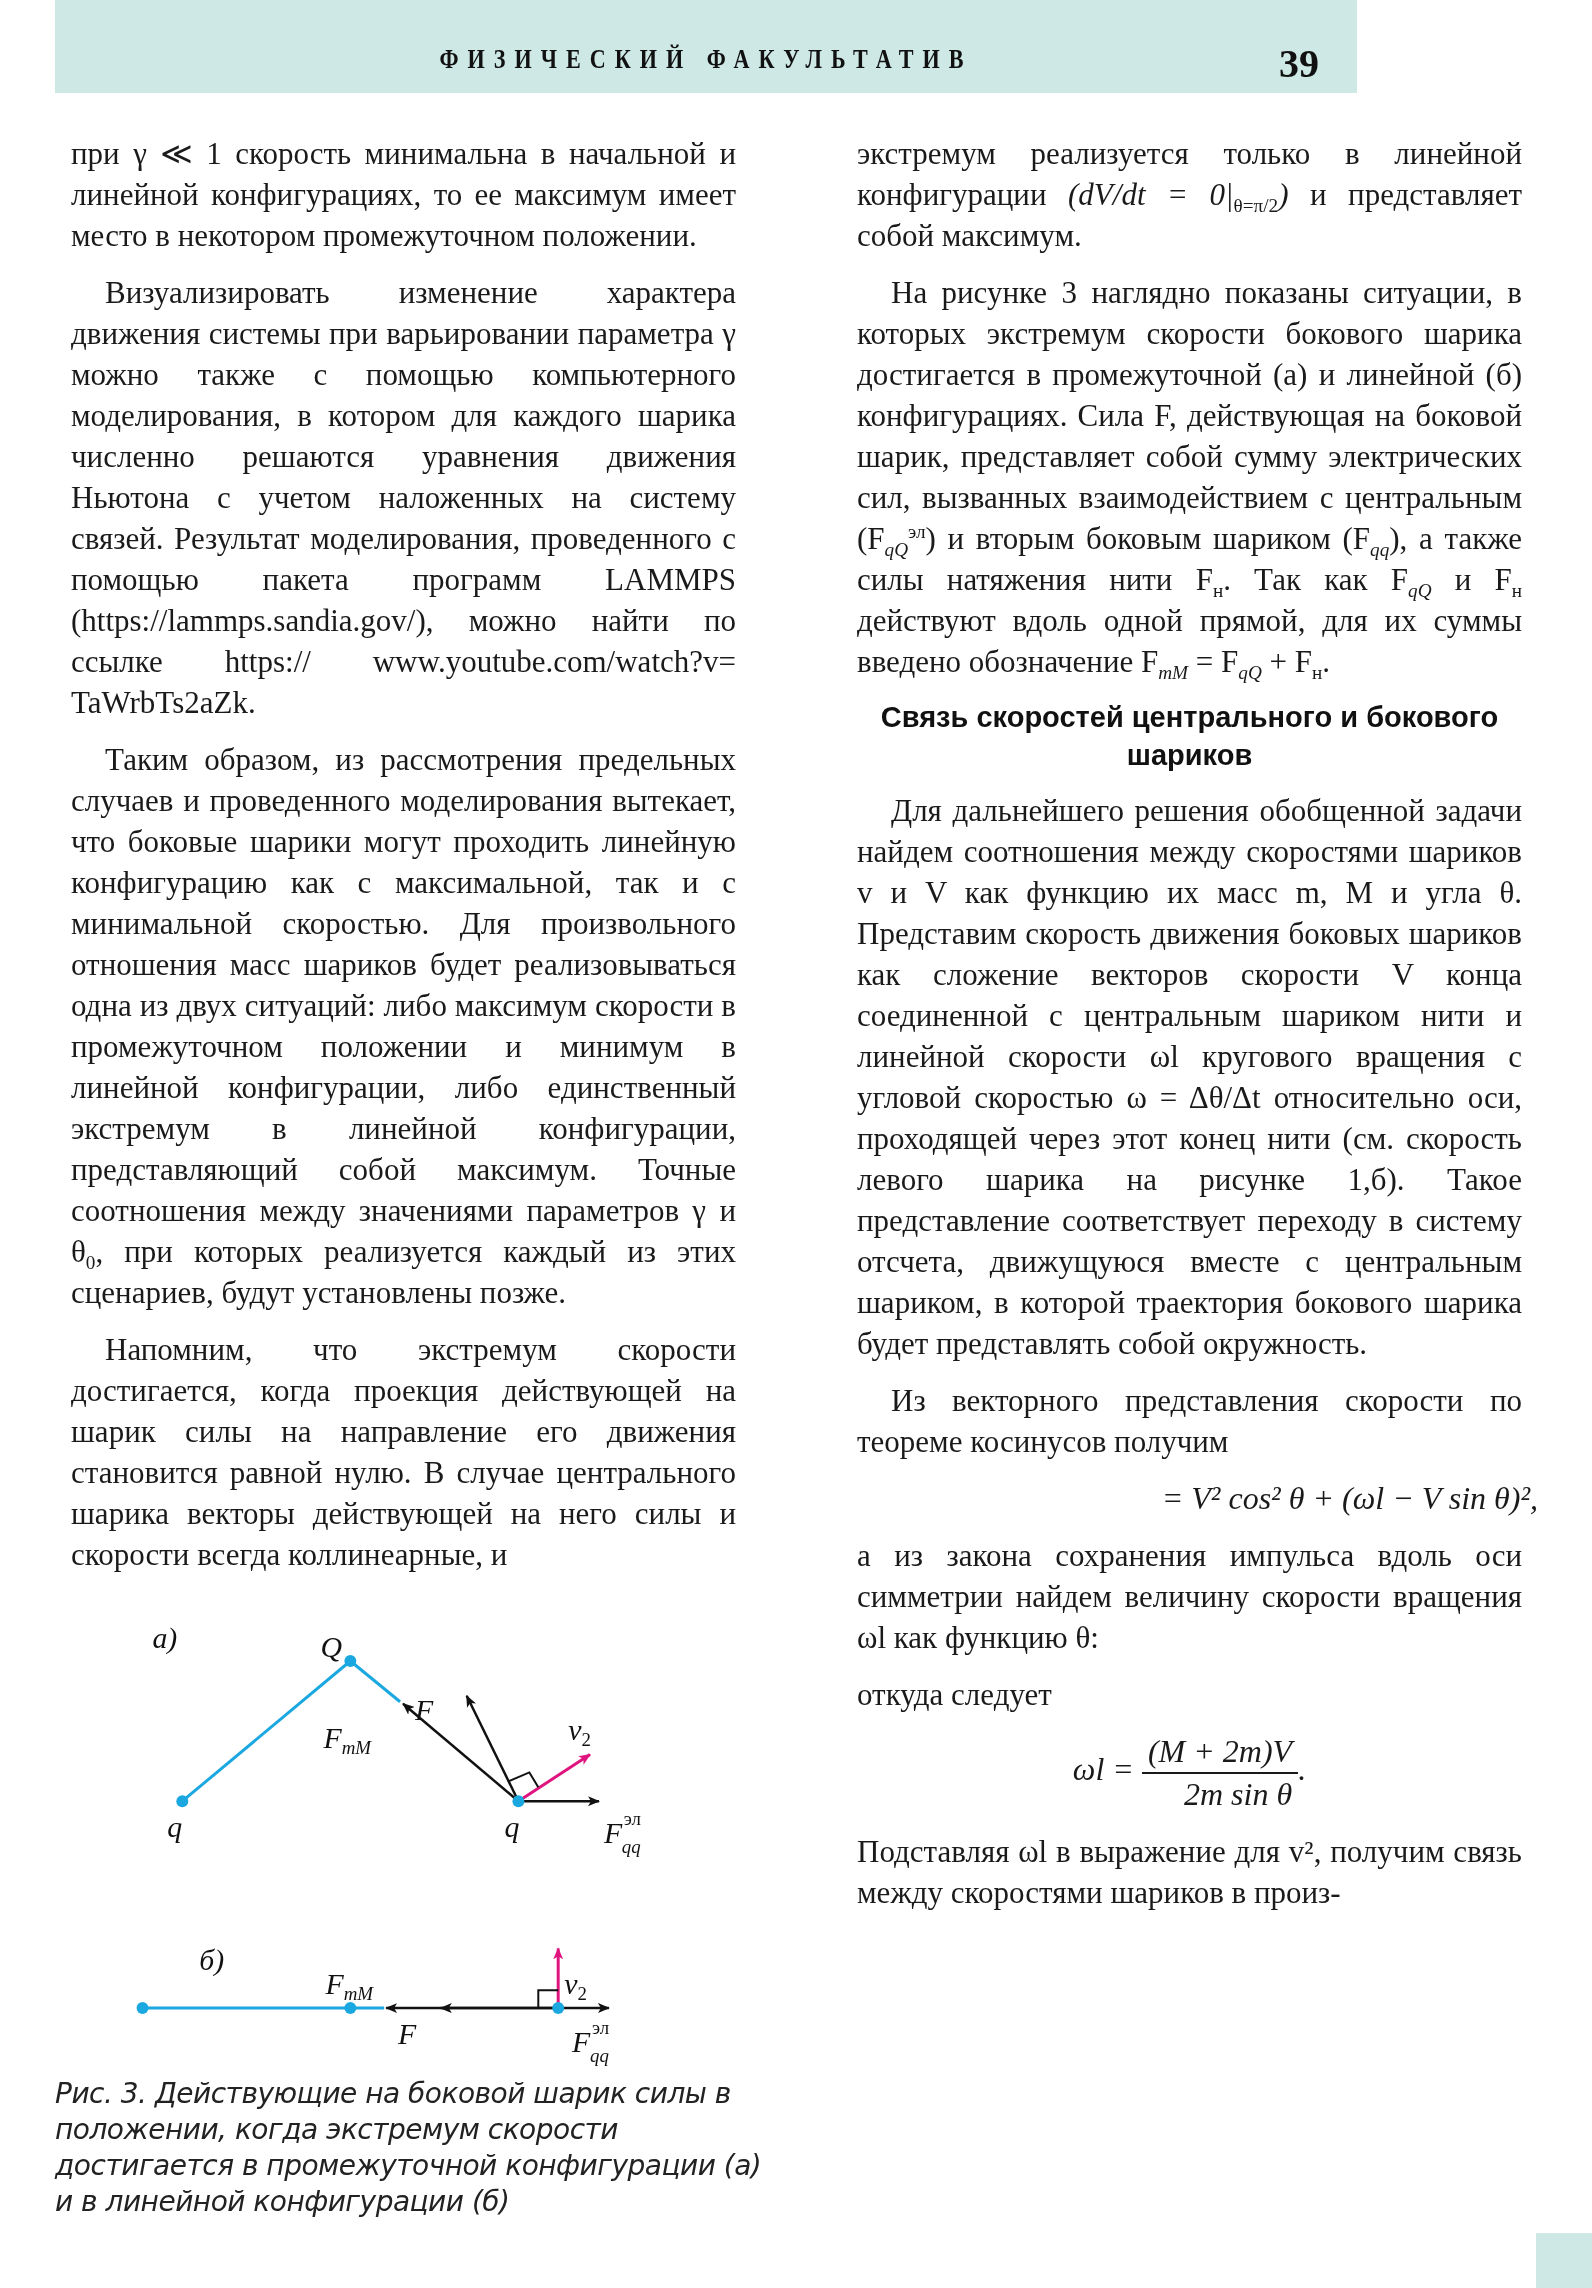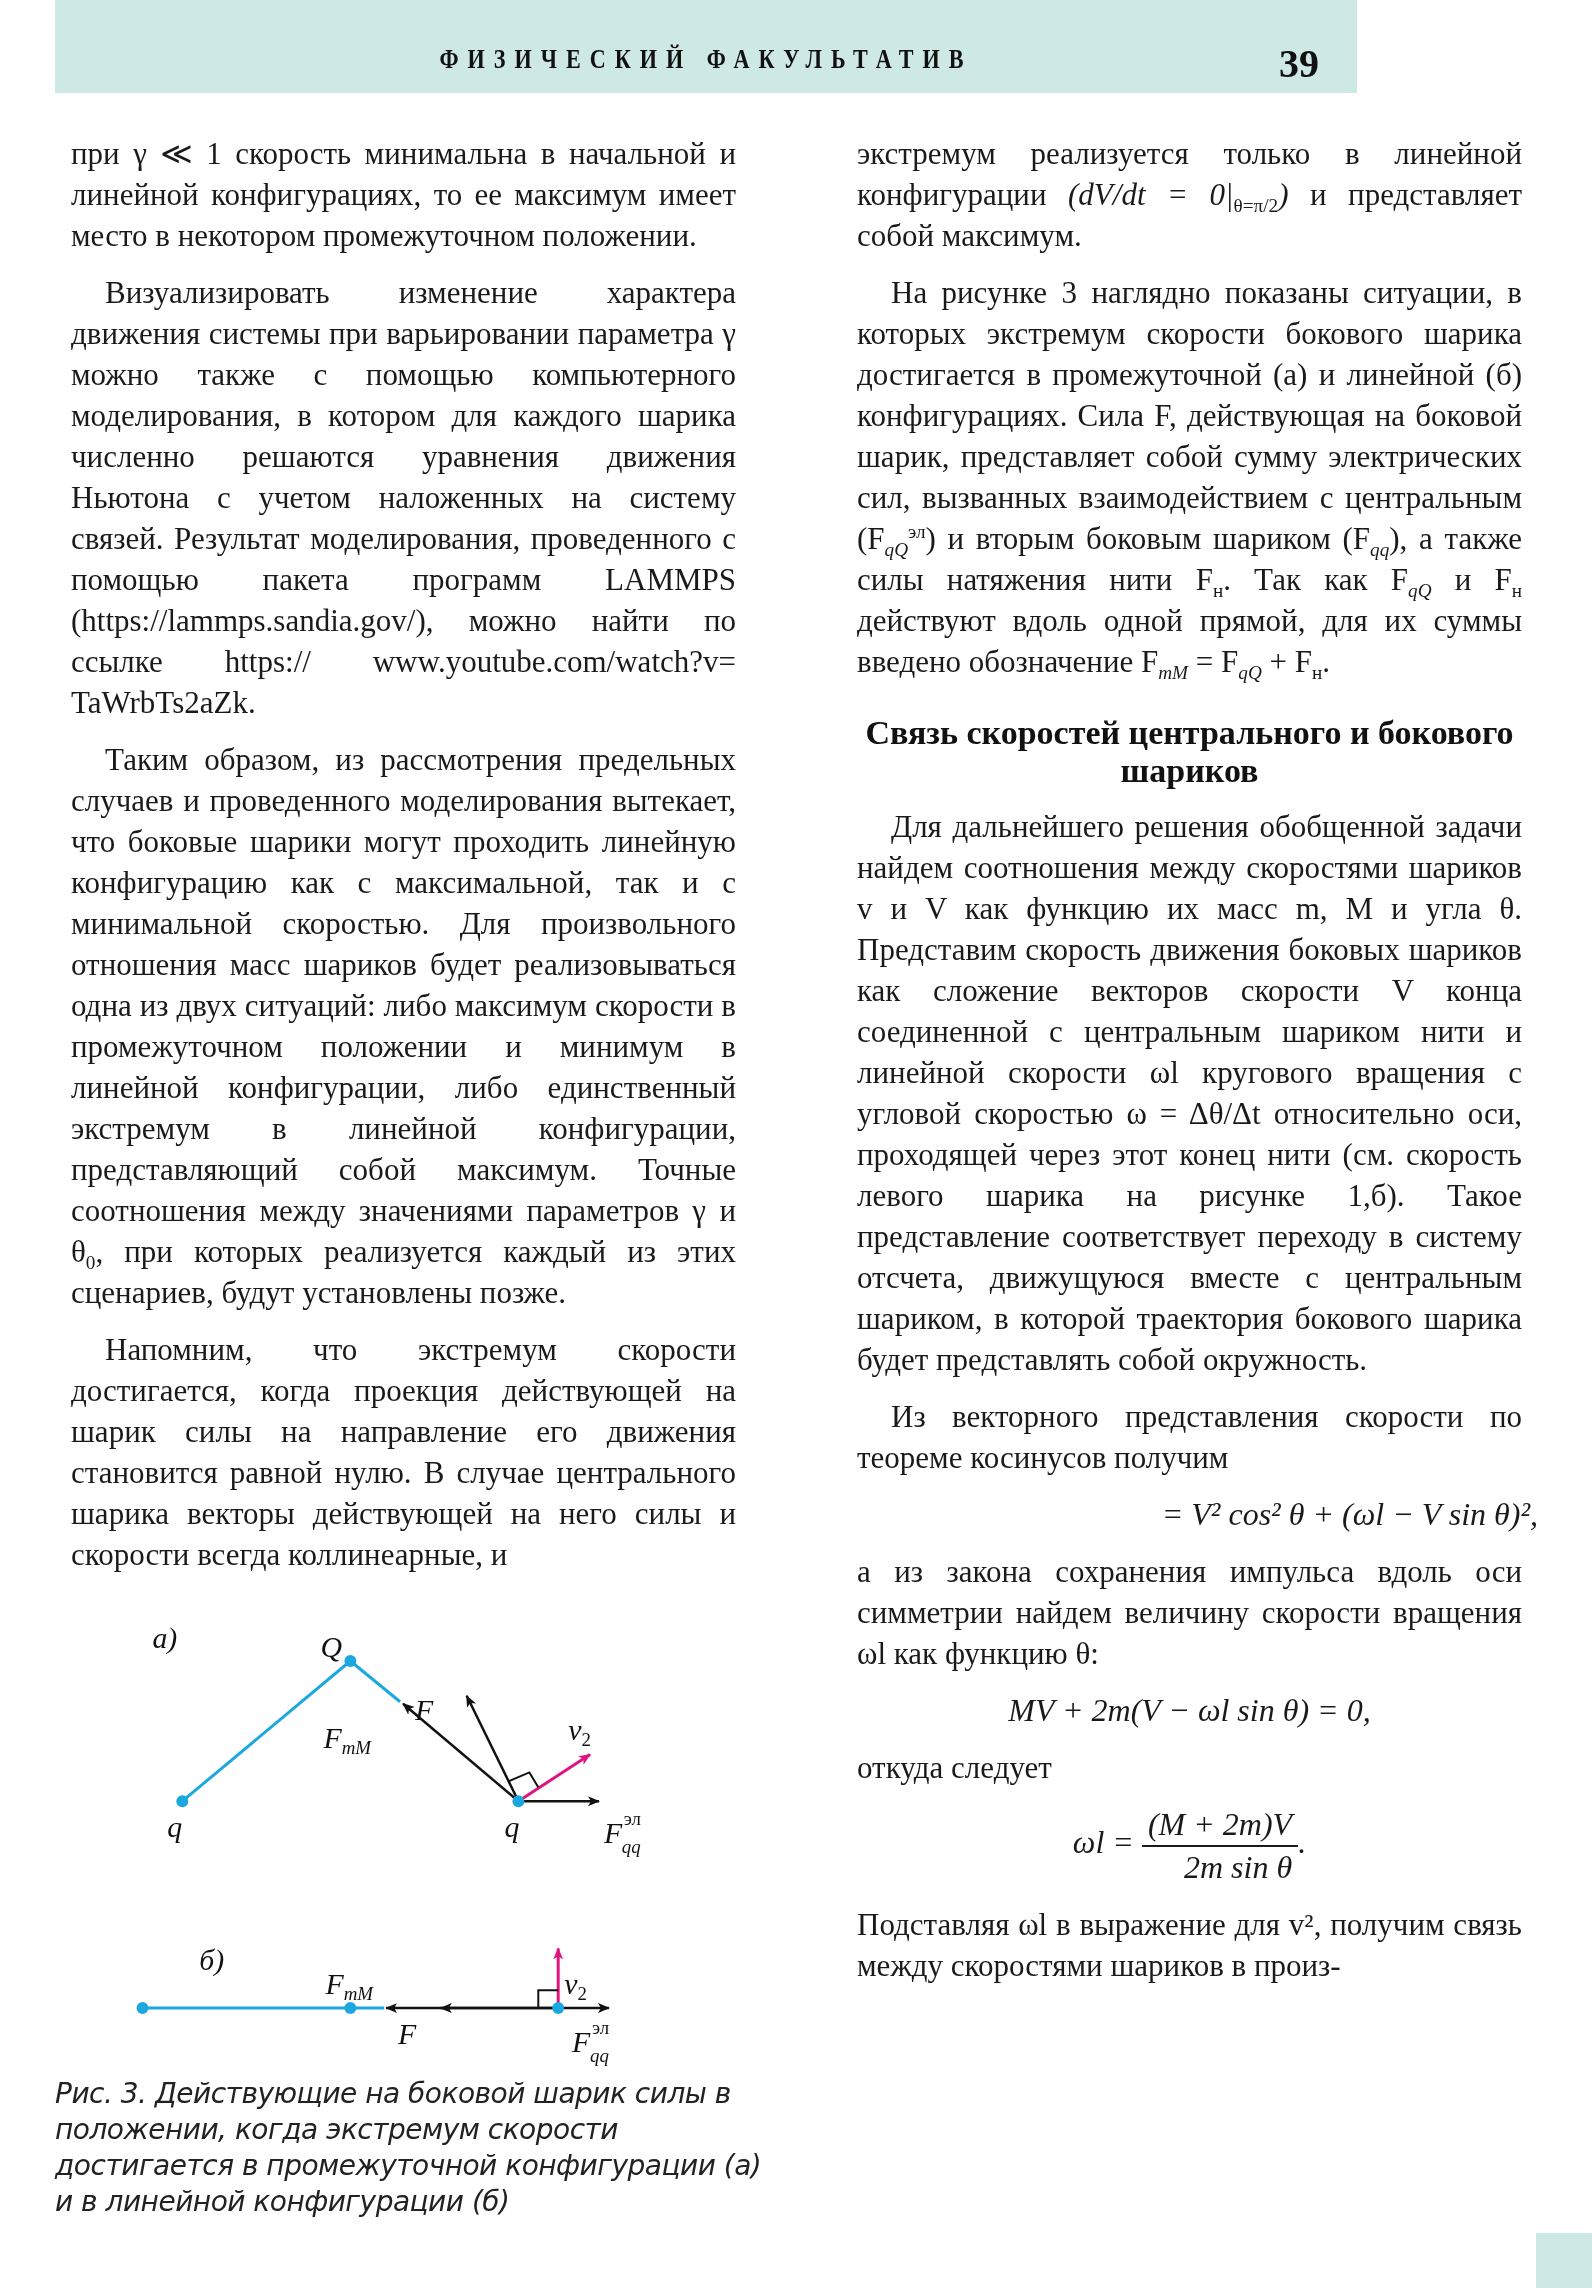--- a/index.html
+++ b/index.html
@@ -10,22 +10,22 @@
                    letter-spacing:11px; font-family:"Liberation Serif", serif; color:#111; transform:scaleX(0.82); }
   .page-num { position:absolute; right:38px; top:40px; font-size:40px; font-weight:bold; color:#111; }
   .col { position:absolute; top:117px; width:697px; font-size:31px; line-height:41px; text-align:justify; hyphens:manual; }
   .col.left { left:55px; }
   .col.right { left:841px; }
   .col p { margin:16px; }
   .col p.ind { text-indent:34px; }
   .col p.noind { text-indent:0; }
   .mi { font-style:italic; }
   sub, sup { font-size:0.62em; line-height:0; }
-  .section-heading { font-family:Liberation Serif, serif; font-weight:bold; text-align:center;
-                     font-size:34px; line-height:38px; margin:32px 0 12px 0; text-indent:0; color:#111; }
+  .section-heading { font-family:Liberation Sans, sans-serif; font-weight:bold; text-align:center;
+                     font-size:29px; line-height:38px; margin:16px 0 12px 0; text-indent:0; color:#111; }
   .eq { text-align:center; margin:14px 0; font-size:32px; }
   .eq.right { text-align:right; }
   .eq.left { text-align:left; }
   .frac { display:inline-block; vertical-align:middle; text-align:right; }
   .frac .num { display:block; border-bottom:2px solid #1a1a1a; padding:0 6px; }
   .frac .den { display:block; padding:0 6px; }
   .figure { position:absolute; left:55px; top:1612px; width:716px; height:458px; }
   .figure svg { position:absolute; left:0; top:0; }
   .caption { position:absolute; left:55px; top:2076px; width:716px; font-family:"DejaVu Sans", "Liberation Sans", sans-serif;
              font-style:italic; font-size:28px; line-height:36px; color:#222; letter-spacing:-0.5px; }
@@ -103,20 +103,19 @@
 <div class="caption">Рис. 3. Действующие на боковой шарик силы в положении, когда экстремум скорости достигается в промежуточной конфигурации (а) и в линейной конфигурации (б)</div>
 
 <div class="col right">
   <p class="noind"><span>экстремум реализуется только в линейной конфигурации </span><span class="mi">(dV/dt = 0|</span><sub>θ=π/2</sub><span class="mi">)</span><span> и представляет собой максимум.</span></p>
   <p class="ind"><span>На рисунке 3 наглядно показаны ситуации, в которых экстремум скорости бокового шарика достигается в промежуточной (а) и линейной (б) конфигурациях. Сила F, действующая на боковой шарик, представляет собой сумму электрических сил, вызванных взаимодействием с центральным (F</span><sub class="mi">qQ</sub><sup>эл</sup><span>) и вторым боковым шариком (F</span><sub class="mi">qq</sub><span>), а также силы натяжения нити F</span><sub>н</sub><span>. Так как F</span><sub class="mi">qQ</sub><span> и F</span><sub>н</sub><span> действуют вдоль одной прямой, для их суммы введено обозначение F</span><sub class="mi">mM</sub><span> = F</span><sub class="mi">qQ</sub><span> + F</span><sub>н</sub><span>.</span></p>
   <div class="section-heading">Связь скоростей центрального и бокового шариков</div>
   <p class="ind">Для дальнейшего решения обобщенной задачи найдем соотношения между скоростями шариков v и V как функцию их масс m, M и угла θ. Представим скорость движения боковых шариков как сложение векторов скорости V конца соединенной с центральным шариком нити и линейной скорости ωl кругового вращения с угловой скоростью ω = Δθ/Δt относительно оси, проходящей через этот конец нити (см. скорость левого шарика на рисунке 1,б). Такое представление соответствует переходу в систему отсчета, движущуюся вместе с центральным шариком, в которой траектория бокового шарика будет представлять собой окружность.</p>
   <p class="ind">Из векторного представления скорости по теореме косинусов получим</p>
   <div class="eq right mi">= V² cos² θ + (ωl − V sin θ)²,</div>
   <p class="noind">а из закона сохранения импульса вдоль оси симметрии найдем величину скорости вращения ωl как функцию θ:</p>
-  <div class="eq mi">MV + 2m(V − ωl sin θ) = 0,</div>
   <p class="noind">откуда следует</p>
   <div class="eq mi"><span>ωl = </span><span class="frac"><span class="num">(M + 2m)V</span><span class="den">2m sin θ</span></span><span>.</span></div>
   <p class="noind">Подставляя ωl в выражение для v², получим связь между скоростями шариков в произ-</p>
 </div>
 
 <div class="corner"></div>
 
 
 </body></html>

